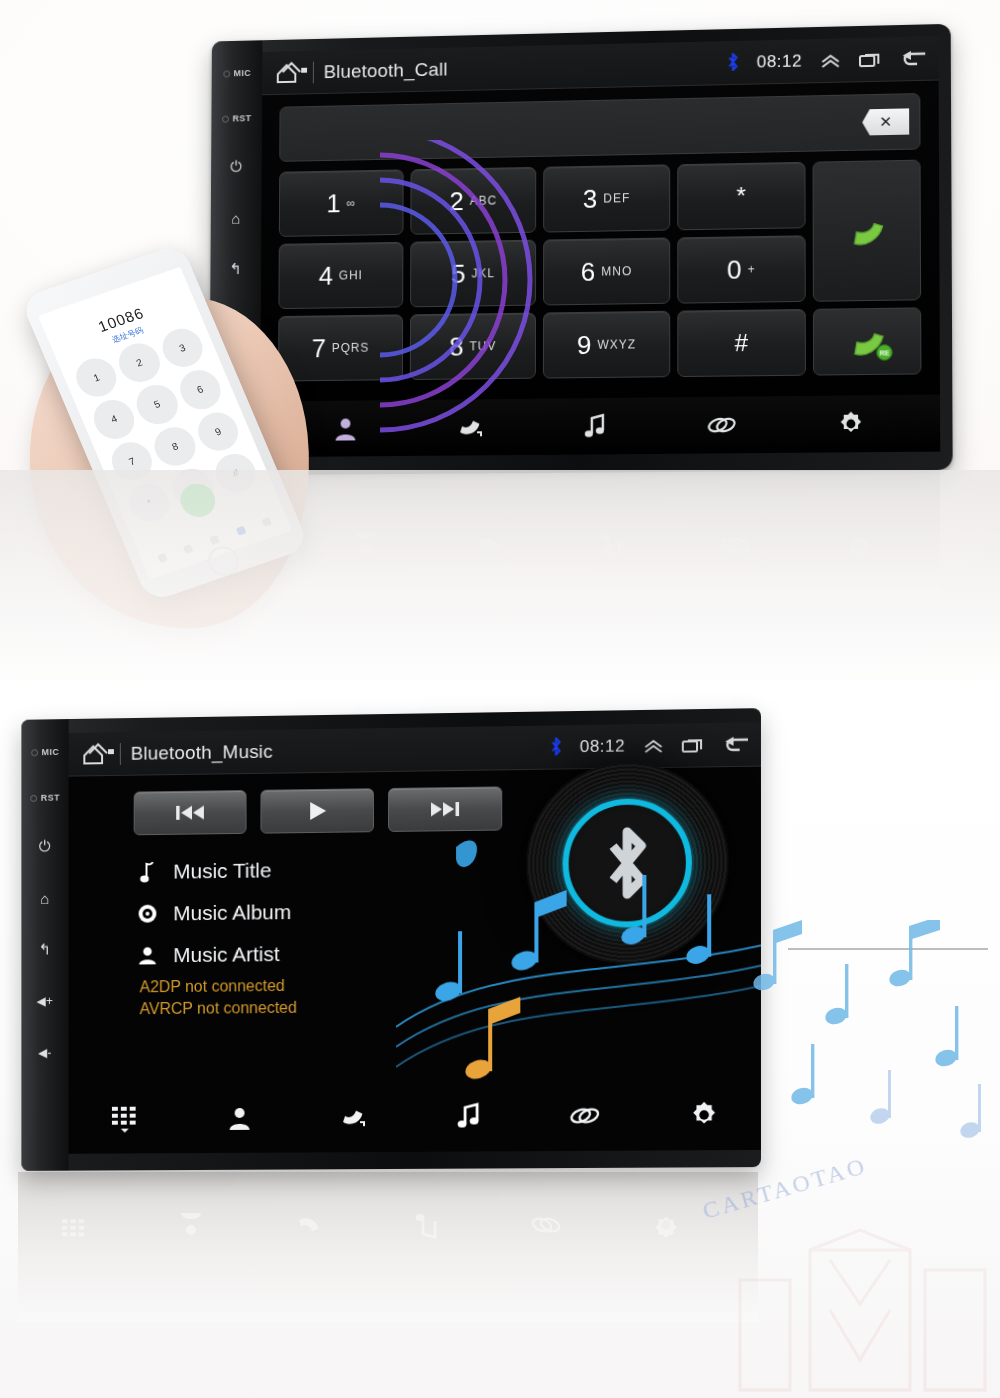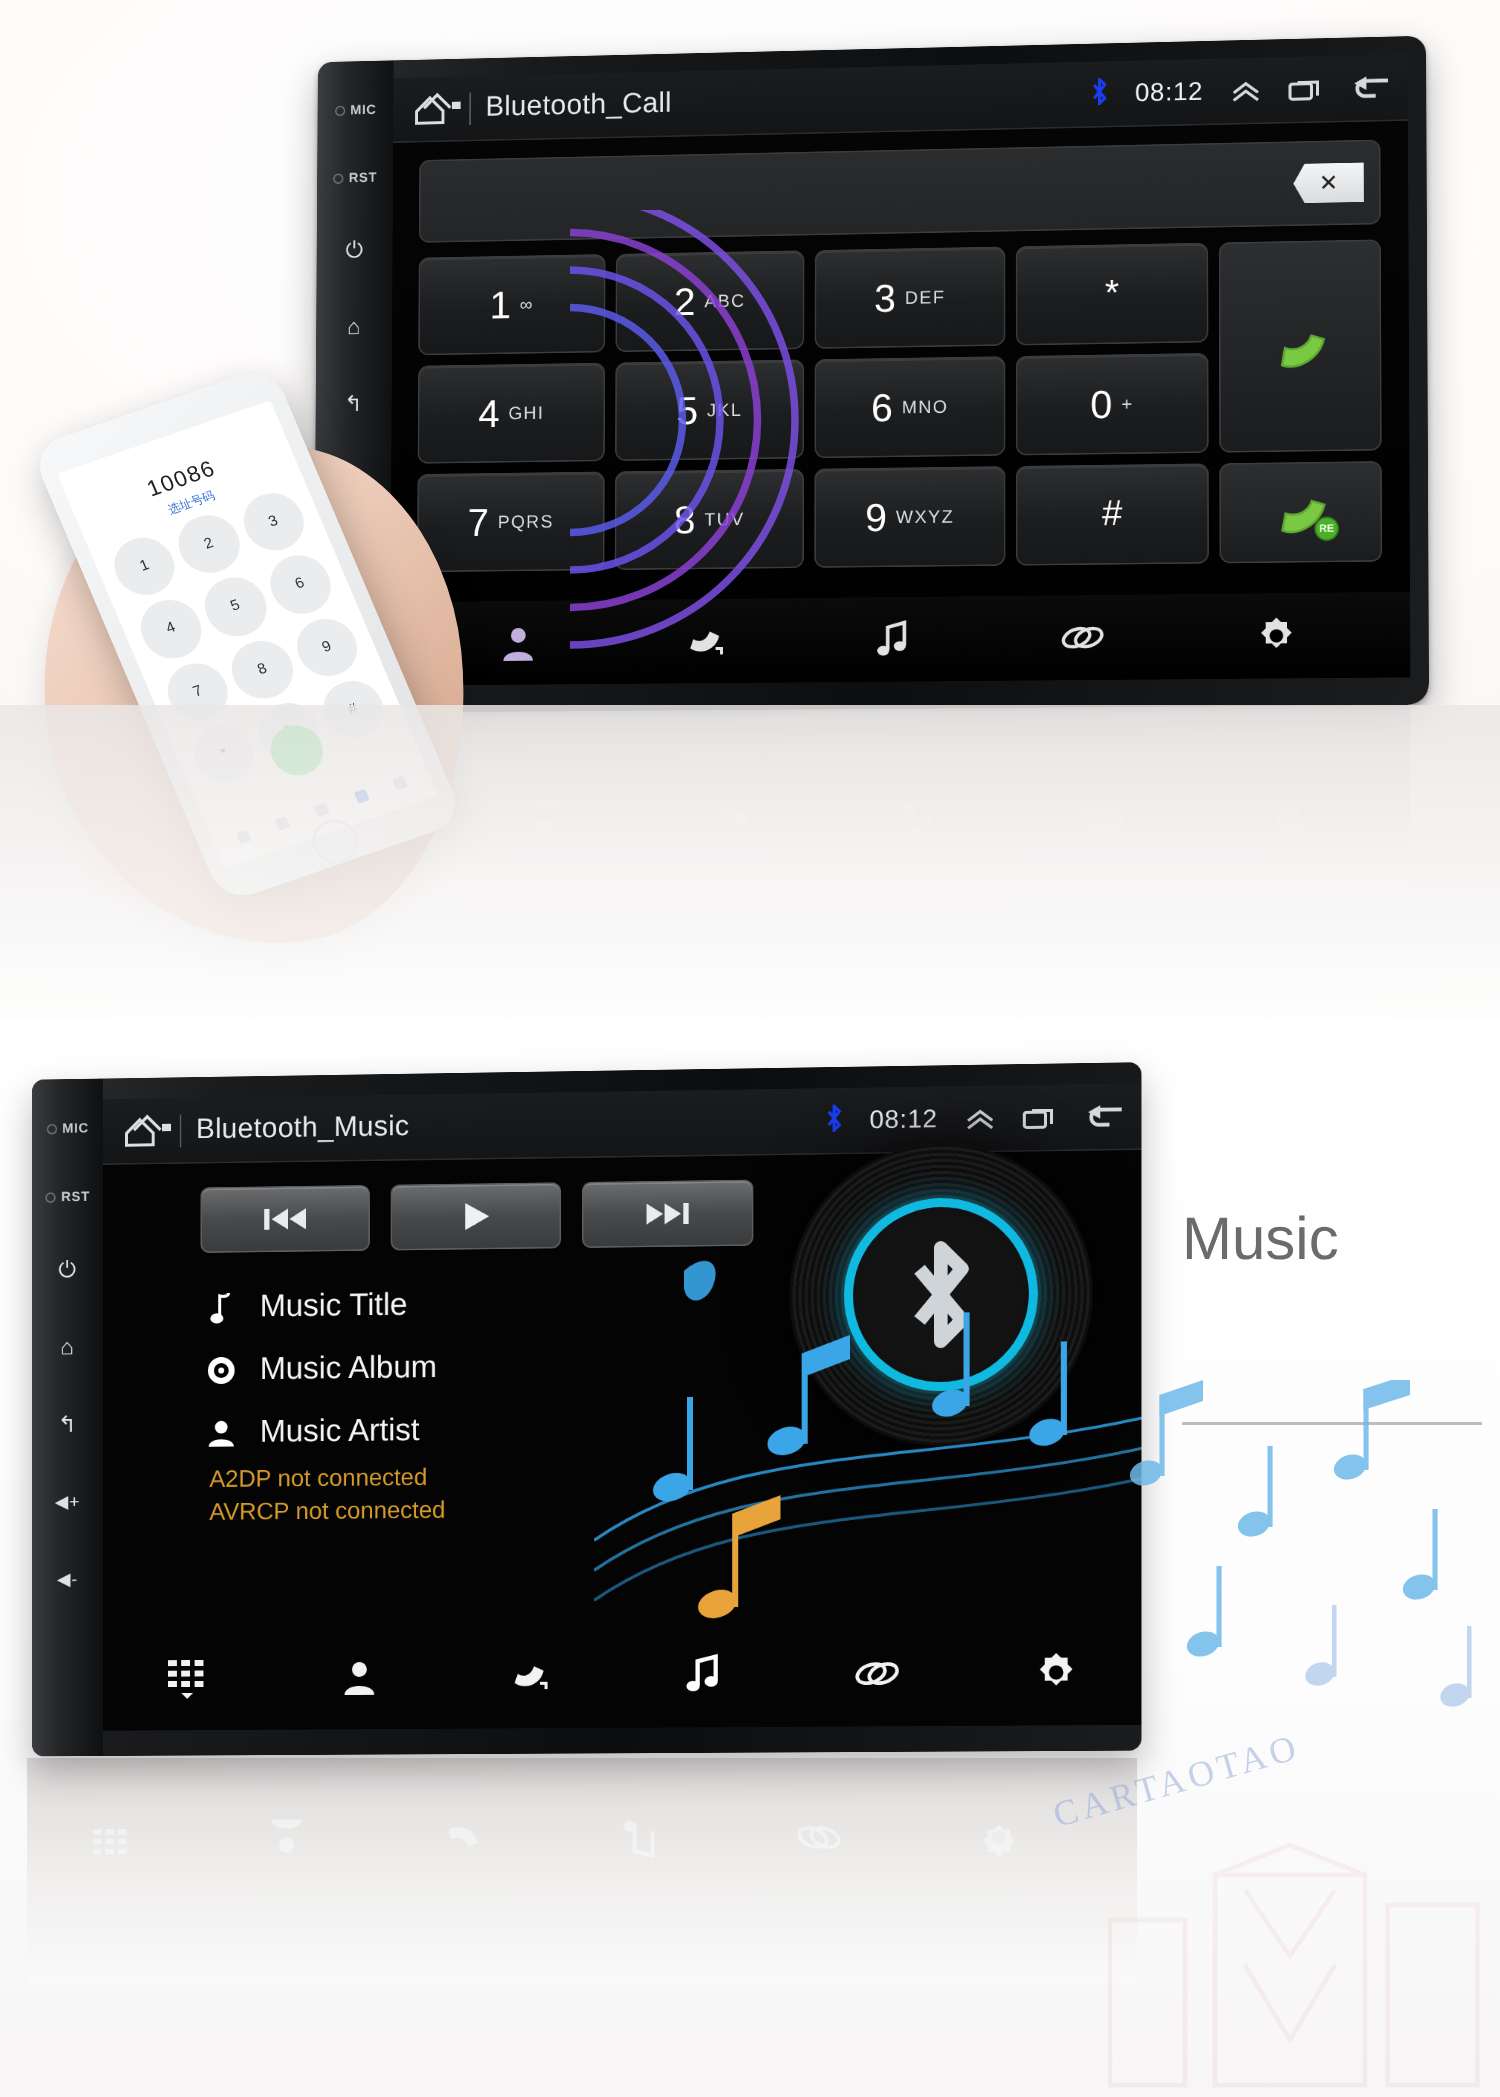--- a/index.html
+++ b/index.html
@@ -709,21 +709,20 @@
                   <path d="M13 1 l3 3 h4 l0 4 l3 3 l-3 3 l0 4 h-4 l-3 3 l-3 -3 h-4 l0 -4 l-3 -3 l3 -3 l0 -4 h4 z" fill="#f0f2f3"></path>
                   <circle cx="13" cy="13" r="4.4" fill="#000"></circle>
                 </svg>
             </span>
           </div>
         </div>
       </div>
     </div>
 
     <div class="caption">
-      <div>Music</div>
     </div>
     <div class="capline"></div>
 
     <svg class="notefield" viewBox="0 0 260 240">
       <g fill="#6fb9e8" opacity=".85">
         <ellipse cx="24" cy="62" rx="11" ry="8" transform="rotate(-18 24 62)"></ellipse>
           <rect x="33" y="10" width="3.4" height="54"></rect>
         <path d="M33 10 L62 0 L62 14 L33 24 Z"></path>
         <ellipse cx="96" cy="96" rx="11" ry="8" transform="rotate(-18 96 96)"></ellipse>
           <rect x="105" y="44" width="3.4" height="54"></rect>

